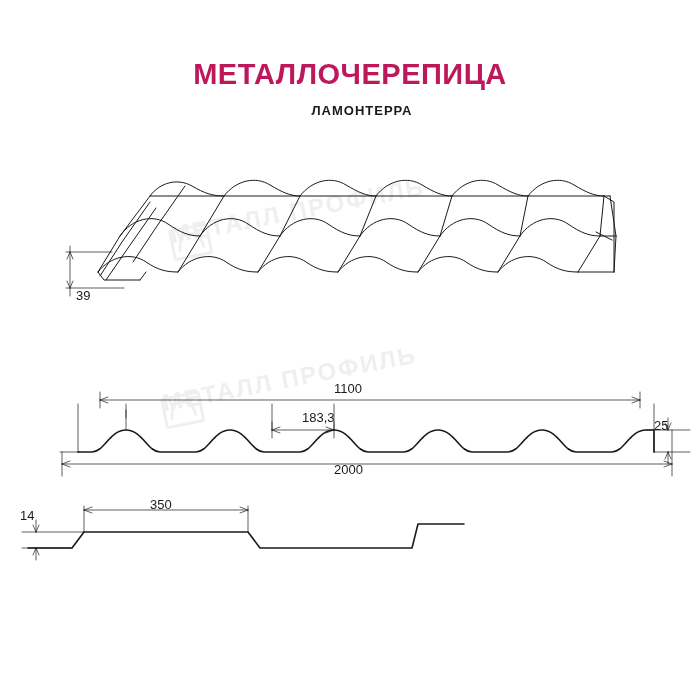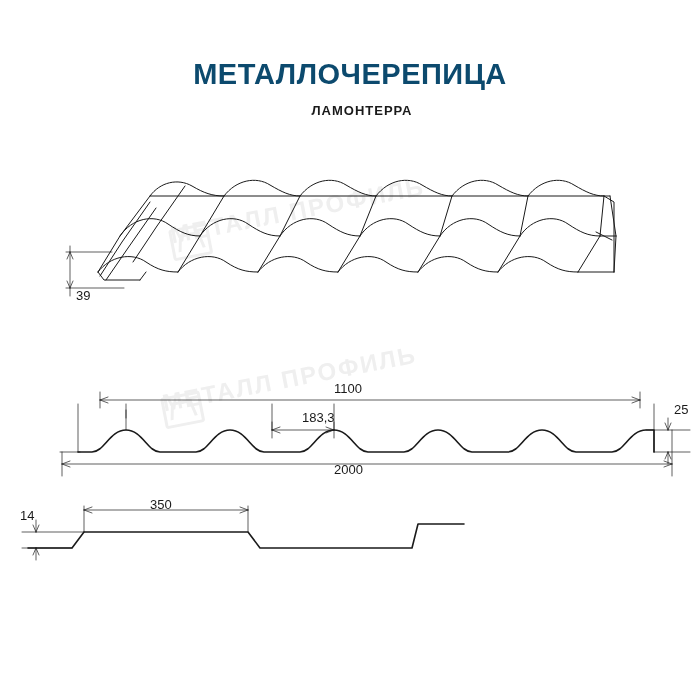--- a/index.html
+++ b/index.html
@@ -17,21 +17,21 @@
   }
   .title {
     position: absolute;
     left: 0;
     top: 58px;
     width: 700px;
     text-align: center;
     font-size: 29px;
     font-weight: bold;
     letter-spacing: 0.5px;
-    color: #0c4a6e;
+    color: #be185d;
   }
   .subtitle {
     position: absolute;
     left: 0;
     top: 103px;
     width: 700px;
     text-align: center;
     font-size: 13px;
     font-weight: bold;
     letter-spacing: 1px;
@@ -243,19 +243,19 @@
   </svg>
 
   <div class="dim-label" style="left:76px; top:288px;">39</div>
 
   <div class="dim-label" style="left:334px; top:381px;">1100</div>
 
   <div class="dim-label" style="left:302px; top:410px;">183,3</div>
 
   <div class="dim-label" style="left:334px; top:462px;">2000</div>
 
-  <div class="dim-label" style="left:654px; top:402px;margin-left:20px;">25</div>
+  <div class="dim-label" style="left:654px; top:418px;">25</div>
 
   <div class="dim-label" style="left:150px; top:497px;text-align:right;">350</div>
 
   <div class="dim-label" style="left:20px; top:508px;">14</div>
 
 </div>
 
 </body></html>

